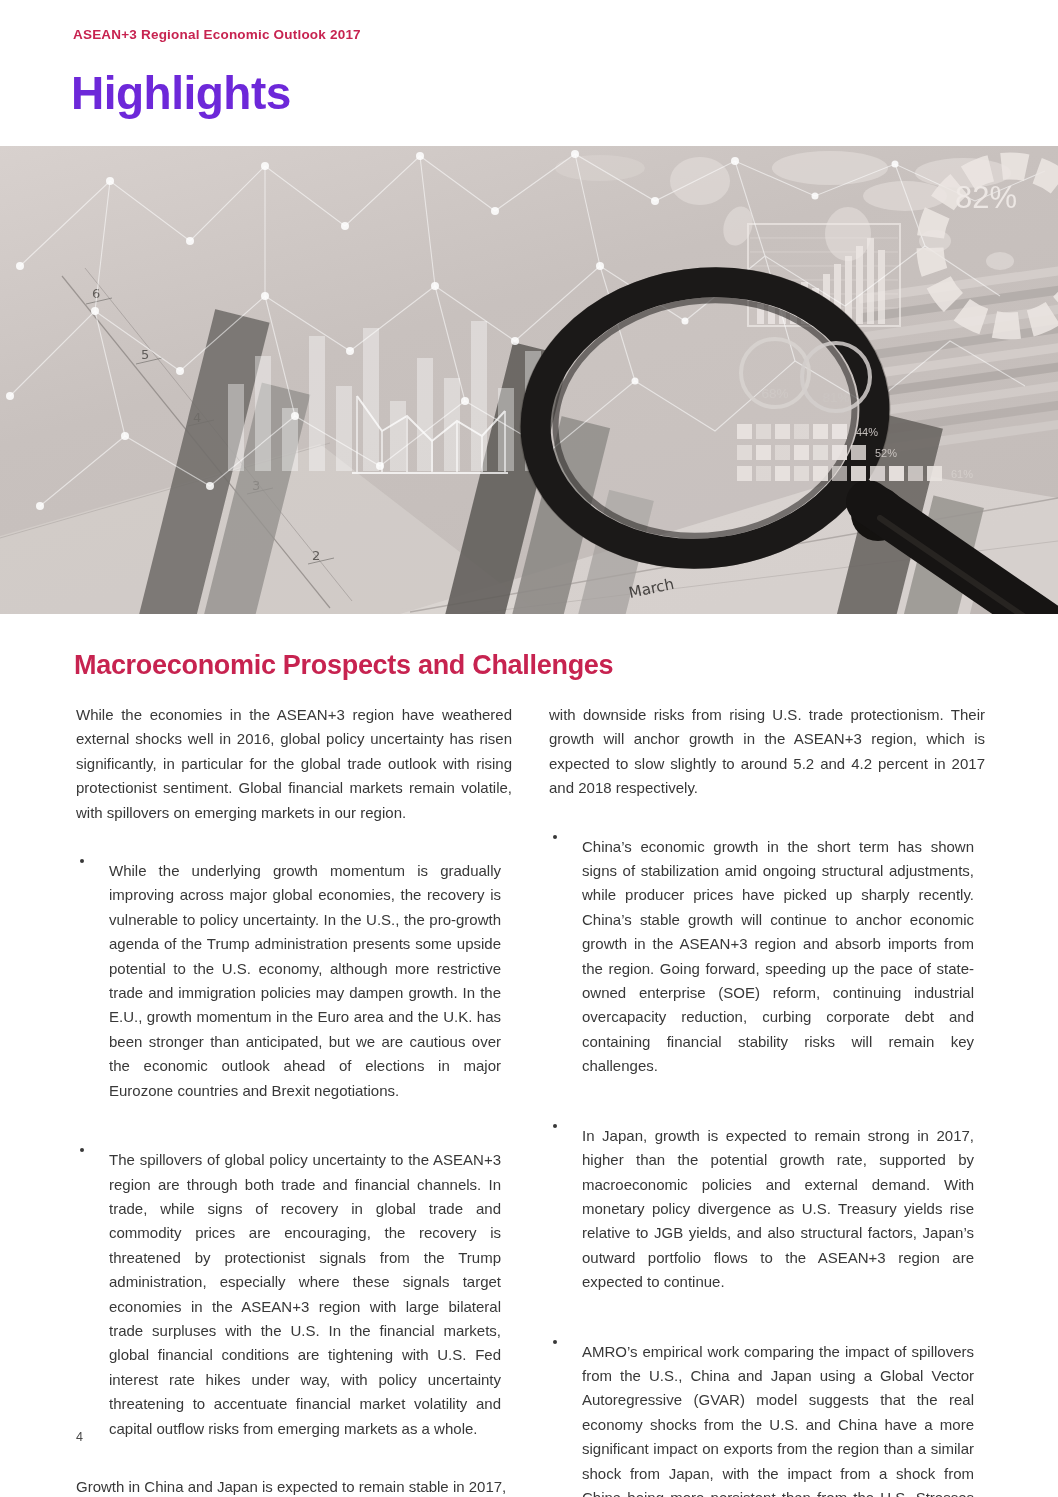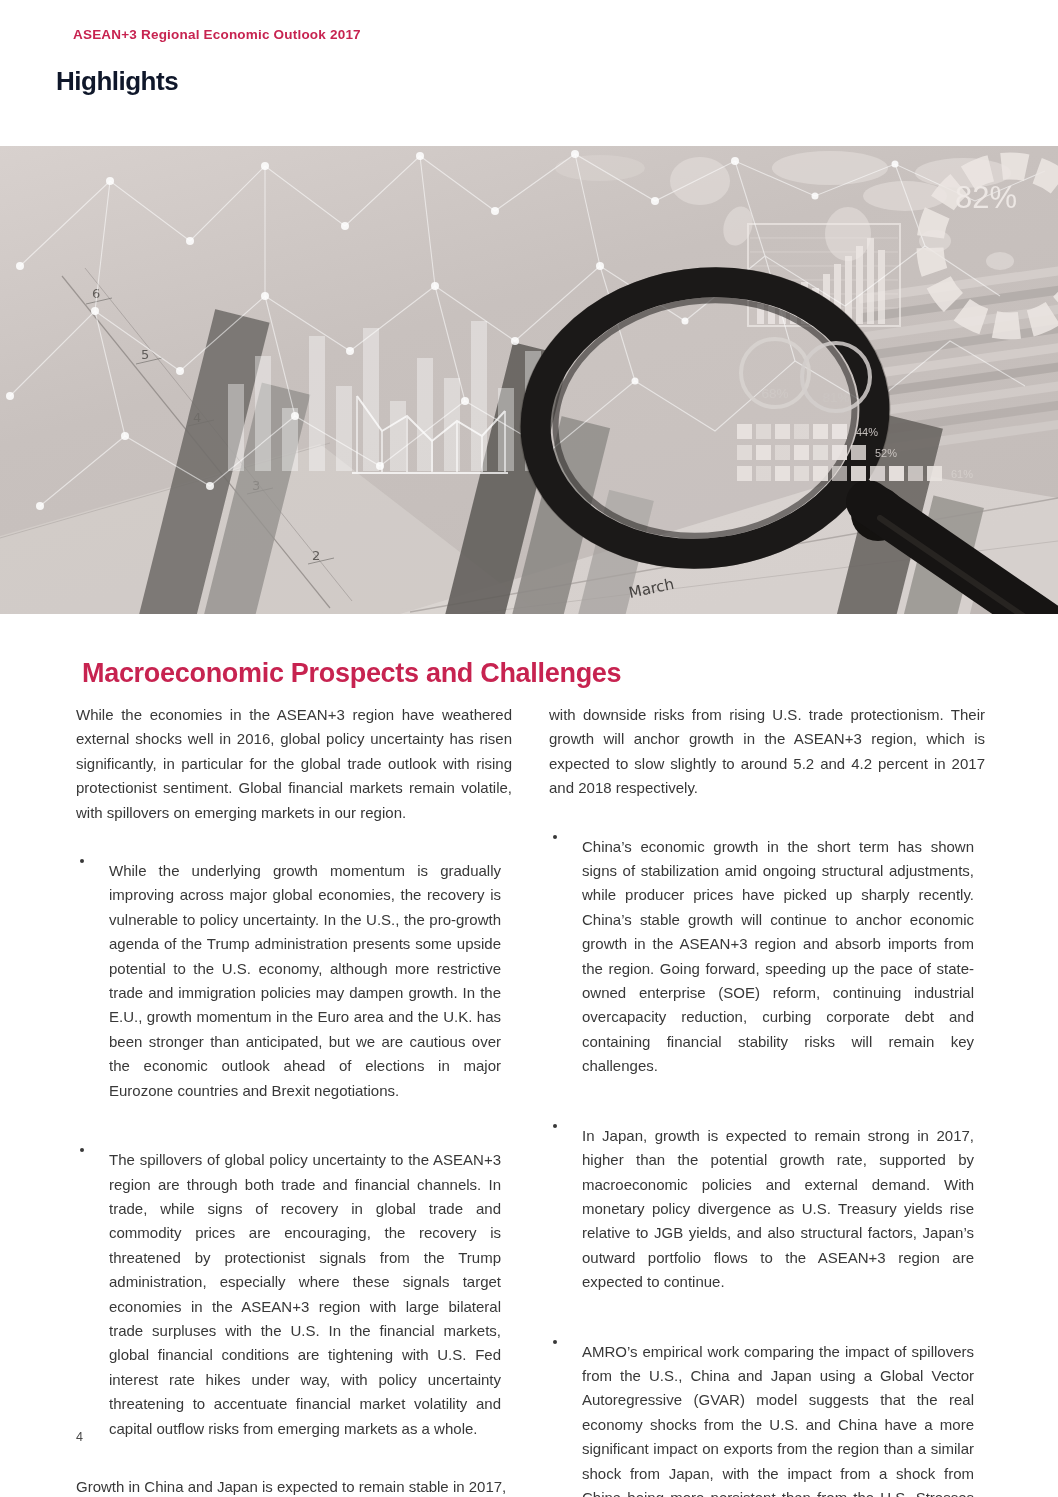--- a/index.html
+++ b/index.html
@@ -2,27 +2,27 @@
 <html><head>
 <meta charset="utf-8">
 <style>
   html,body{margin:0;padding:0;background:#ffffff;}
   body{width:1058px;height:1497px;position:relative;overflow:hidden;
        font-family:"Liberation Sans","DejaVu Sans",sans-serif;color:#353535;}
   .page{position:relative;width:1002px;height:1497px;}
 
   .eyebrow{position:absolute;left:73px;top:27px;font-size:13.5px;font-weight:bold;
            color:#c72350;letter-spacing:.2px;}
-  .doc-title{position:absolute;left:56px;top:66px;margin:0;font-size:26px;font-weight:bold;
-           color:#0f172a;letter-spacing:-.5px;}
+  .doc-title{position:absolute;left:71px;top:66px;margin:0;font-size:46px;font-weight:bold;
+           color:#6d28d9;letter-spacing:-.5px;}
 
   .hero{position:absolute;left:0;top:146px;width:1058px;height:468px;overflow:hidden;}
   .hero svg{display:block;}
 
-  .section-title{position:absolute;left:74px;top:650px;margin:8px;font-size:27px;font-weight:bold;
+  .section-title{position:absolute;left:74px;top:650px;margin:0;font-size:27px;font-weight:bold;
            color:#c72350;letter-spacing:-.3px;}
 
   .columns{position:absolute;left:76px;top:703px;width:909px;display:flex;gap:37px;}
   .col{width:436px;font-size:15px;line-height:24.4px;text-align:justify;color:#383838;}
   .col p{margin:0 0 23px 0;}
   .bullet{display:flex;margin:0 0 23px 0;}
   .bullet .marker{flex:0 0 22px;padding-left:4px;box-sizing:border-box;}
   .bullet .marker::before{content:"";display:block;width:4px;height:4px;border-radius:50%;
            background:#383838;margin-top:11px;}
   .bullet p{margin:11px;flex:1;}

